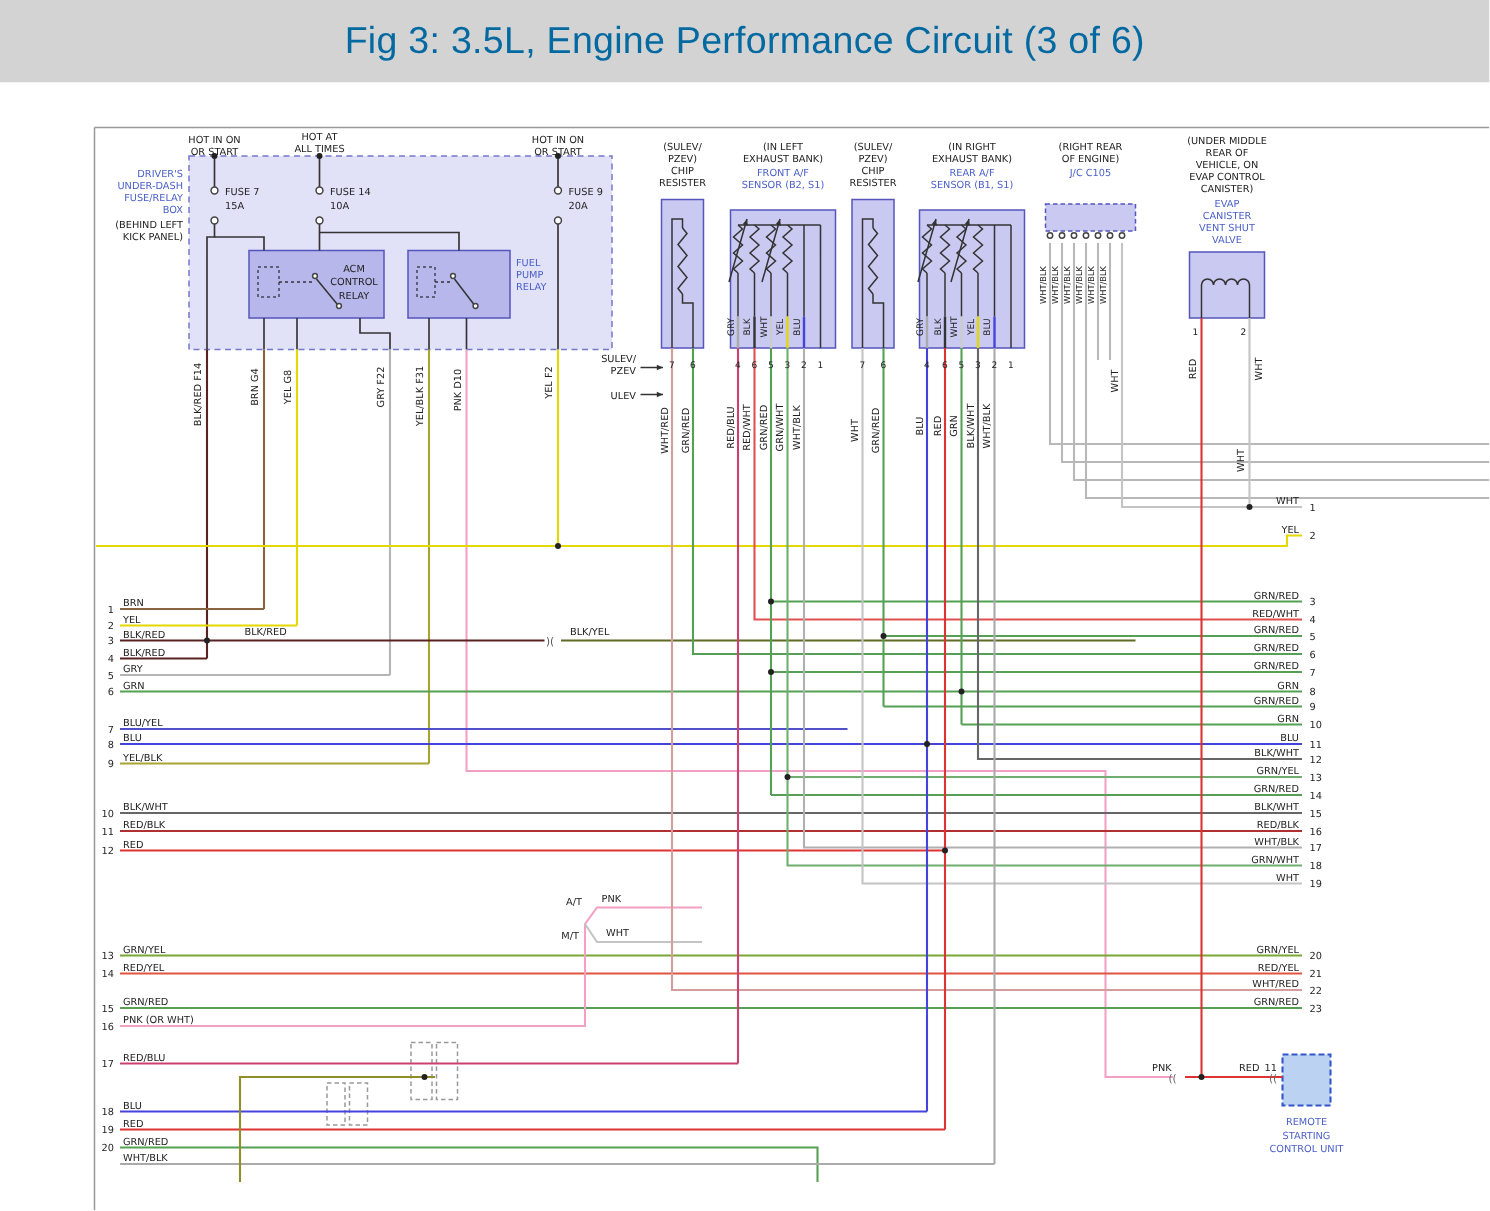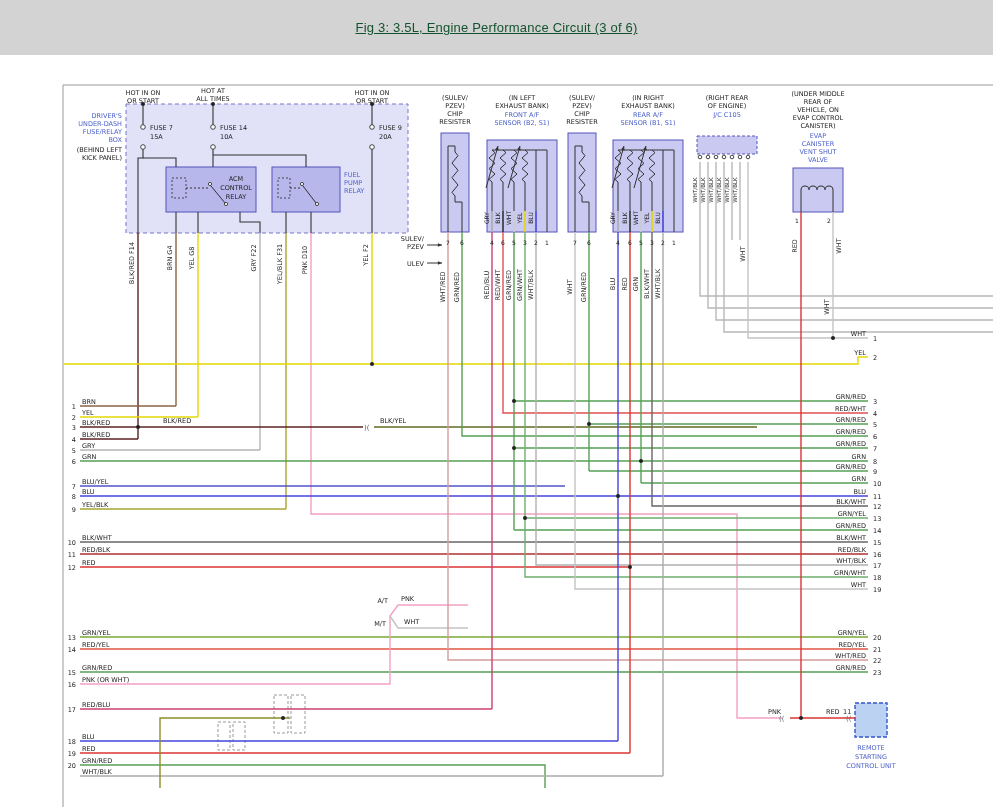--- a/index.html
+++ b/index.html
@@ -1,18 +1,18 @@
 <!DOCTYPE html>
 <html><head>
 <meta charset="utf-8">
 <style>
   html,body{margin:0;padding:0;background:#fff;}
   body{width:993px;height:807px;overflow:hidden;font-family:"Liberation Sans",sans-serif;}
   .titlebar{width:993px;height:55px;background:#d3d3d3;display:flex;align-items:center;justify-content:center;}
-  .titlebar span{font-size:13px;color:#14532d;letter-spacing:.2px;text-decoration:underline;}
+  .titlebar span{font-size:25px;color:#0369a1;letter-spacing:.2px;}
   #diagram{display:block;background:#fff;}
   #diagram text{font-family:"DejaVu Sans",sans-serif;}
 </style>
 </head>
 <body>
 
 <div class="titlebar">
   <span>Fig 3: 3.5L, Engine Performance Circuit (3 of 6)</span>
 </div>
 

